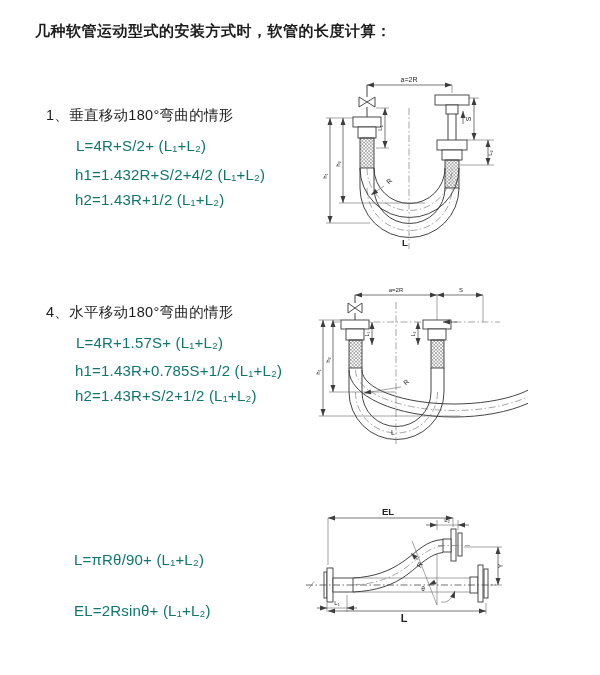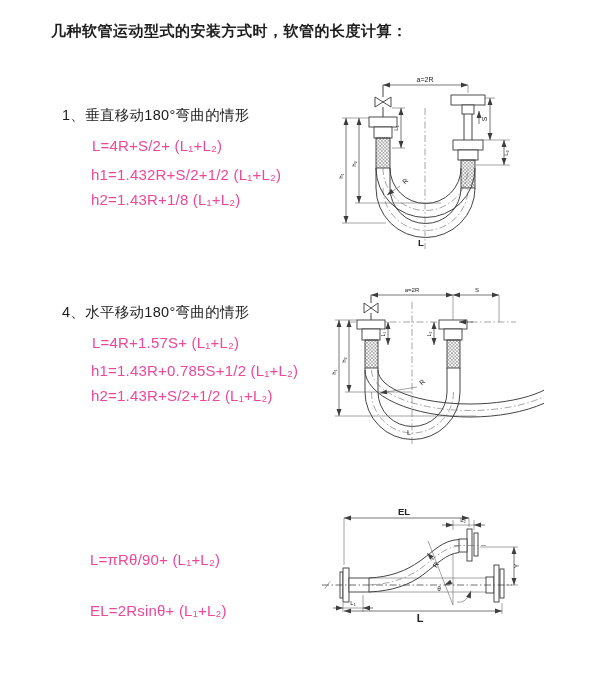--- a/index.html
+++ b/index.html
@@ -1,32 +1,31 @@
 <!DOCTYPE html>
 <html><head>
 <meta charset="utf-8">
 <style>
   html,body { margin:0; padding:0; background:#fff; }
   .page {
     position:relative; width:528px; height:675px; background:#ffffff;
     font-family:"Liberation Sans","DejaVu Sans",sans-serif; color:#1d1d1d;
     overflow:hidden;
-    margin-left:16px;
   }
   .title {
     position:absolute; left:35px; top:22px;
     font-size:15px; font-weight:bold; letter-spacing:.5px; white-space:nowrap;
   }
   .sec-heading {
     position:absolute; font-size:14.5px; font-weight:normal;
     letter-spacing:.3px; white-space:nowrap;
   }
   .formula {
     position:absolute; font-size:15px; letter-spacing:.2px; white-space:nowrap;
-    color:#ec4899;
+    color:#0f766e;
   }
   svg { position:absolute; overflow:visible; }
   svg text { font-family:"Liberation Sans","DejaVu Sans",sans-serif; fill:#232323; }
   .dim  { stroke:#3d3d3d; stroke-width:.7; fill:none; }
   .thin { stroke:#5a5a5a; stroke-width:.55; fill:none; }
   .hose { stroke:#3a3a3a; stroke-width:.95; fill:none; }
   .fl   { fill:#ffffff; stroke:#3a3a3a; stroke-width:.9; }
   .cl   { stroke:#6a6a6a; stroke-width:.6; fill:none; stroke-dasharray:7 2.5 1.5 2.5; }
   .clh  { stroke:#4a4a4a; stroke-width:.8; fill:none; stroke-dasharray:7 2.5 1.5 2.5; }
   .lbl  { font-size:7px; }
@@ -35,22 +34,22 @@
 </style>
 </head>
 <body>
 
 <div class="page">
 
   <div class="title">几种软管运动型式的安装方式时，软管的长度计算：</div>
 
   <div class="sec-heading" style="left:46px;top:106px">1、垂直移动180°弯曲的情形</div>
   <div class="formula" style="left:76px;top:137px">L=4R+S/2+ (L₁+L₂)</div>
-  <div class="formula" style="left:75px;top:166px">h1=1.432R+S/2+1/2 (L₁+L₂)</div>
-  <div class="formula" style="left:75px;top:191px">h2=1.43R+1/8 (L₁+L₂)</div>
+  <div class="formula" style="left:75px;top:166px">h1=1.432R+S/2+4/2 (L₁+L₂)</div>
+  <div class="formula" style="left:75px;top:191px">h2=1.43R+1/2 (L₁+L₂)</div>
 
   <div class="sec-heading" style="left:46px;top:303px">4、水平移动180°弯曲的情形</div>
   <div class="formula" style="left:76px;top:334px">L=4R+1.57S+ (L₁+L₂)</div>
   <div class="formula" style="left:75px;top:362px">h1=1.43R+0.785S+1/2 (L₁+L₂)</div>
   <div class="formula" style="left:75px;top:387px">h2=1.43R+S/2+1/2 (L₁+L₂)</div>
 
   <div class="formula" style="left:74px;top:551px">L=πRθ/90+ (L₁+L₂)</div>
   <div class="formula" style="left:74px;top:602px">EL=2Rsinθ+ (L₁+L₂)</div>
 
   <svg style="left:308px;top:66px" width="280" height="195" viewBox="0 0 280 195">

